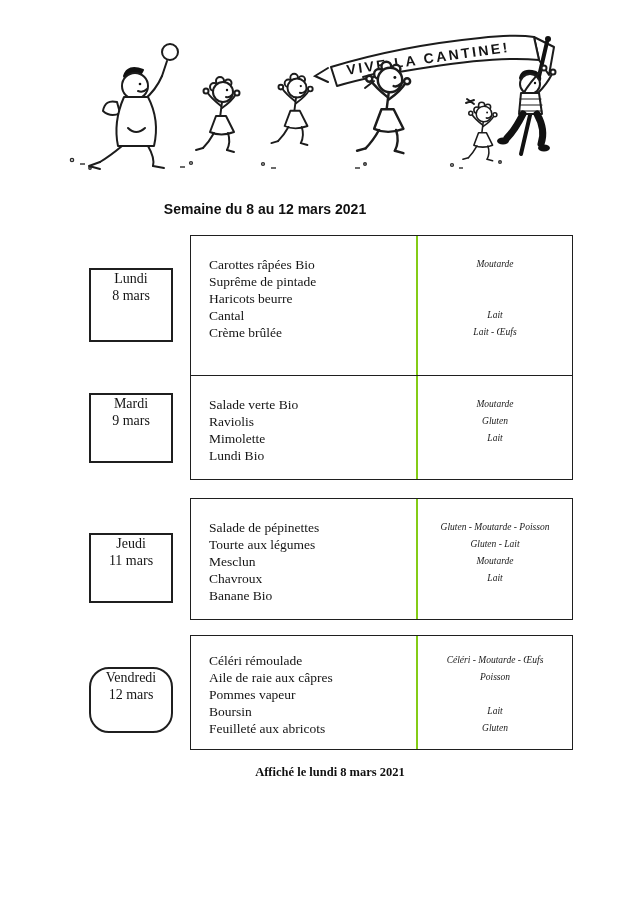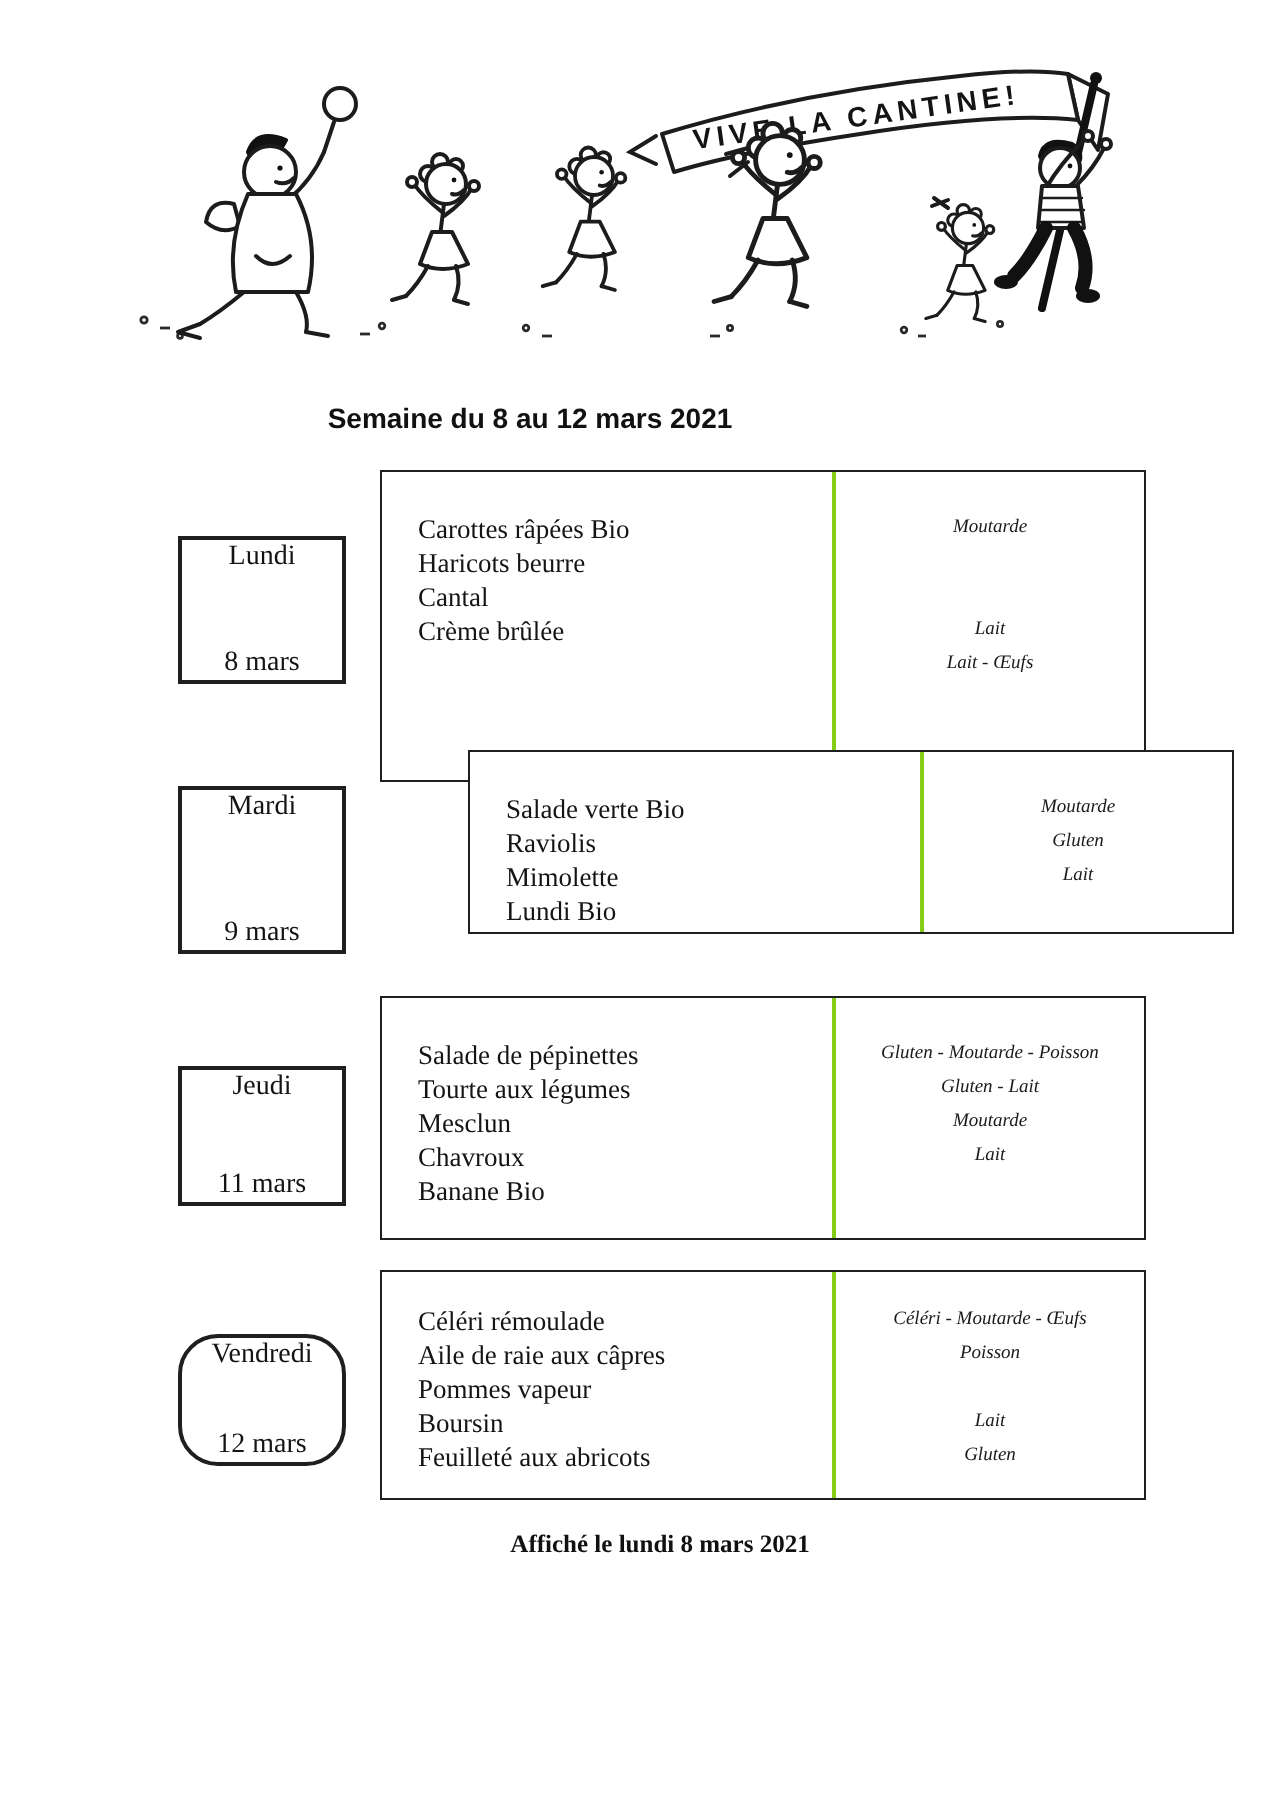--- a/index.html
+++ b/index.html
@@ -32,21 +32,21 @@
     font-size:13.5px;line-height:17px;white-space:nowrap;color:#141414;
     min-height:17px;
   }
   .allergen-line{
     font-size:9.5px;font-style:italic;line-height:17px;min-height:17px;color:#1a1a1a;
   }
 
   .daybox{
     position:absolute;left:89px;width:84px;box-sizing:border-box;
     border:2px solid #1f1f1f;background:#fff;
-    display:flex;flex-direction:column;justify-content:space-between;align-items:center;
+    display:flex;flex-direction:column;justify-content:flex-start;align-items:center;
     font-size:14px;line-height:17px;color:#141414;text-align:center;
   }
 
   .doc-footer{
     position:absolute;top:765px;left:10px;width:640px;text-align:center;
     font-family:"Liberation Serif", serif;font-weight:bold;font-size:12.5px;color:#111;
   }
 
   .banner-text{
     font-family:"Liberation Sans", sans-serif;font-weight:bold;
@@ -147,50 +147,51 @@
       <ellipse cx="484" cy="118" rx="6" ry="3.5" fill="#111" stroke="none"></ellipse>
     </g>
   </svg>
 
   <div class="doc-title">Semaine du 8 au 12 mars 2021</div>
 
   <div class="daybox" style="top:268px;height:74px;">
     <div>Lundi</div>
     <div>8 mars</div>
   </div>
-  <div class="daybox" style="top:393px;height:84px;">
+  <div class="daybox" style="top:393px;height:70px;">
     <div>Mardi</div>
     <div>9 mars</div>
   </div>
   <div class="daybox" style="top:533px;height:70px;">
     <div>Jeudi</div>
     <div>11 mars</div>
   </div>
   <div class="daybox" style="top:667px;height:66px;border-radius:20px;">
     <div>Vendredi</div>
     <div>12 mars</div>
   </div>
 
   <div class="section" style="top:235px;height:156px;">
     <div class="menu-col">
       <div class="menu-line">Carottes râpées Bio</div>
+      <div class="menu-line">Suprême de pintade</div>
       <div class="menu-line">Haricots beurre</div>
       <div class="menu-line">Cantal</div>
       <div class="menu-line">Crème brûlée</div>
     </div>
     <div class="allergen-col">
       <div class="allergen-line">Moutarde</div>
       <div class="allergen-line"></div>
       <div class="allergen-line"></div>
       <div class="allergen-line">Lait</div>
       <div class="allergen-line">Lait - Œufs</div>
     </div>
   </div>
 
-  <div class="section" style="top:375px;height:92px;margin-left:44px;">
+  <div class="section" style="top:375px;height:105px;">
     <div class="menu-col">
       <div class="menu-line">Salade verte Bio</div>
       <div class="menu-line">Raviolis</div>
       <div class="menu-line">Mimolette</div>
       <div class="menu-line">Lundi Bio</div>
     </div>
     <div class="allergen-col">
       <div class="allergen-line">Moutarde</div>
       <div class="allergen-line">Gluten</div>
       <div class="allergen-line">Lait</div>

